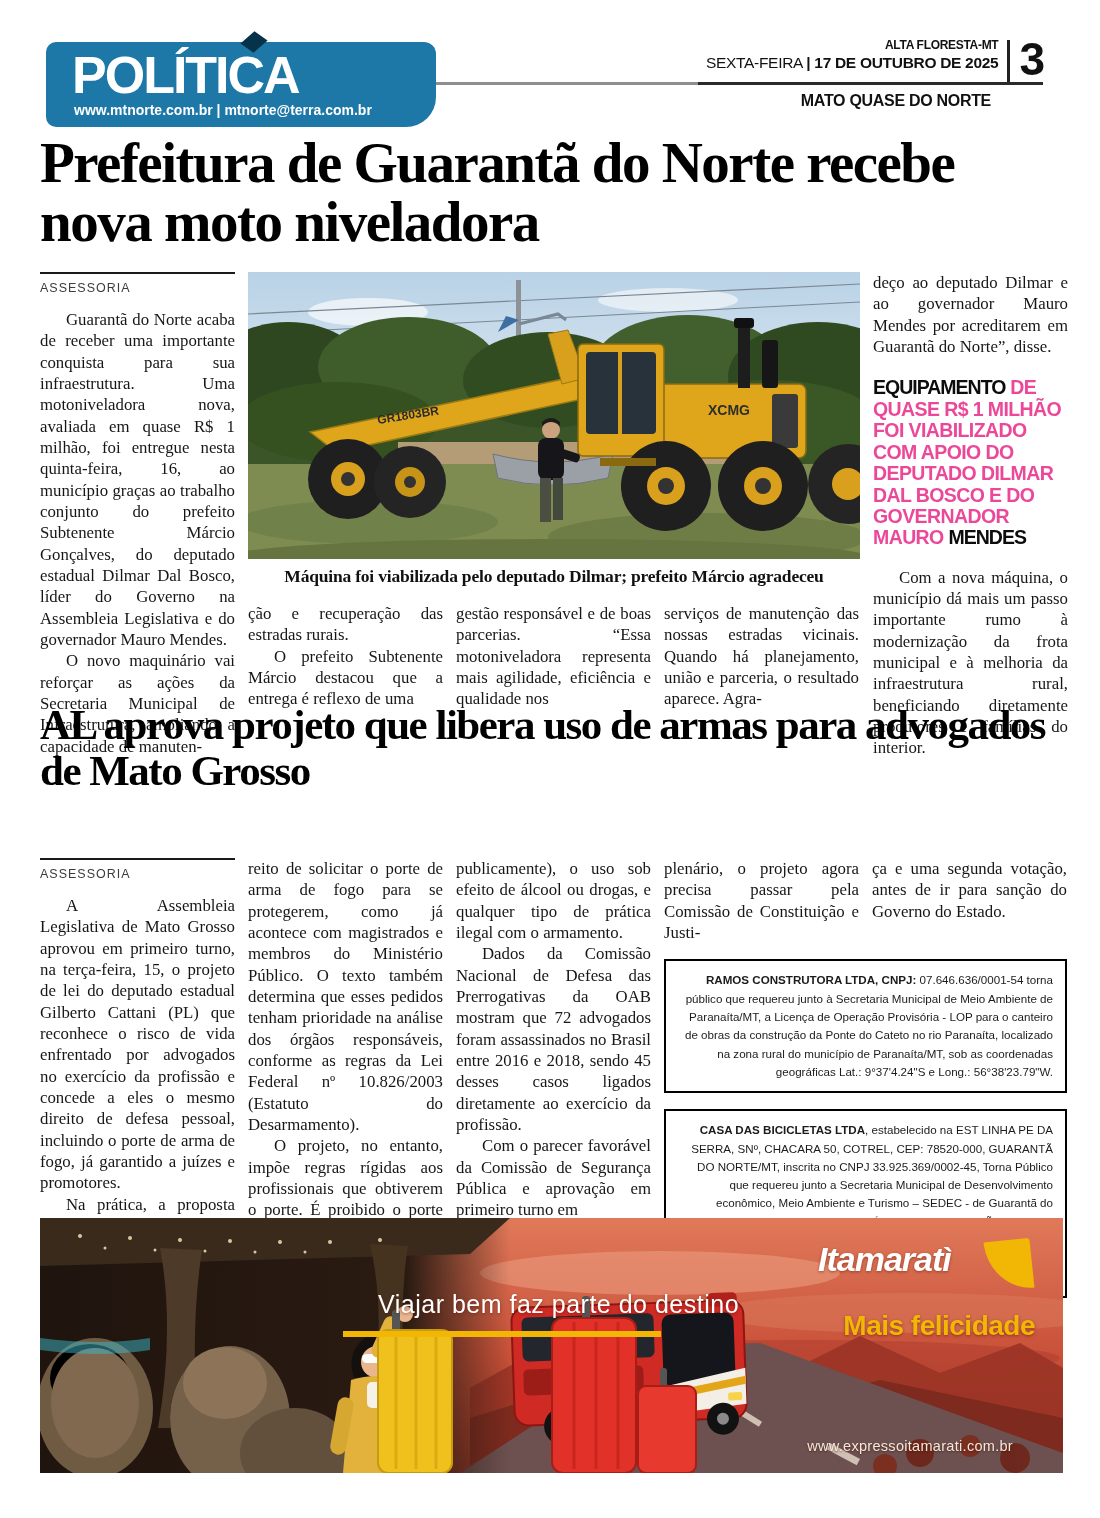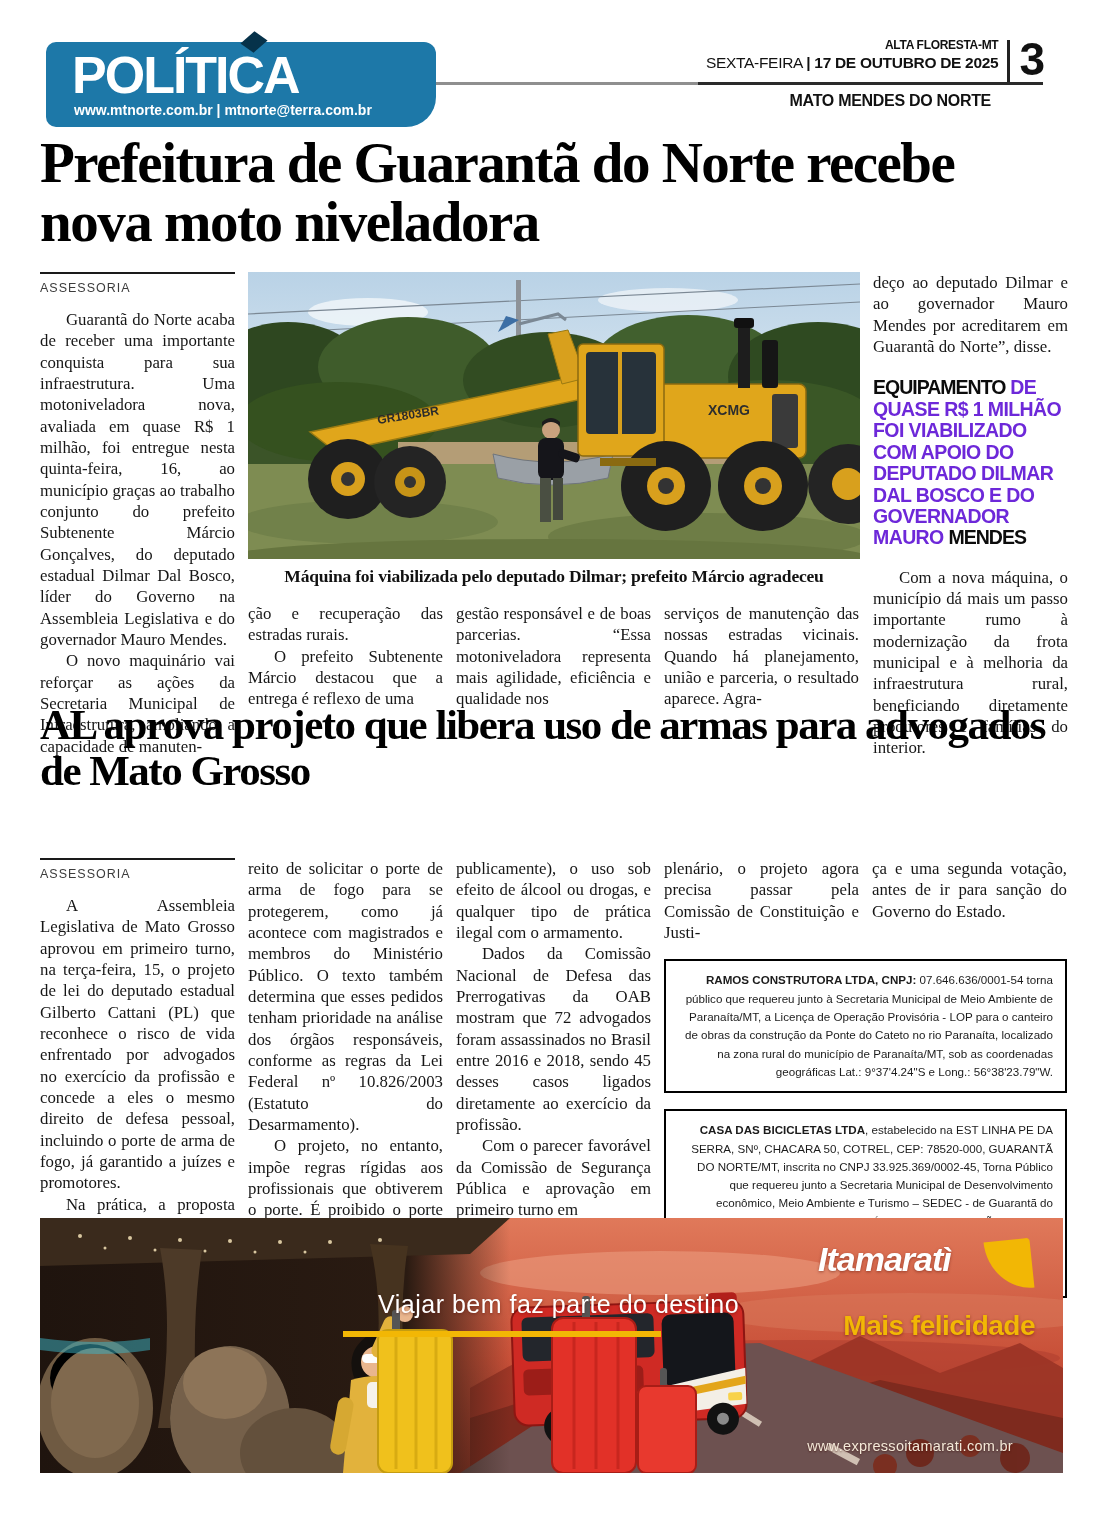--- a/index.html
+++ b/index.html
@@ -42,21 +42,21 @@
   .byline{font-family:"Liberation Sans",sans-serif;font-size:12.5px;letter-spacing:1px;color:#3c3c3c;
           border-top:2.5px solid #1a1a1a;padding-top:7px;margin-bottom:14px;transform-origin:left;}
   .body-text p{margin:0;font-size:16.8px;line-height:1.27;text-align:justify;text-indent:26px;color:#161616;}
   .photo-frame{width:612px;height:287px;overflow:hidden;background:#cfe0ec;}
   .caption{font-family:"Liberation Serif",serif;font-weight:bold;font-size:17.5px;text-align:center;
           margin-top:7px;letter-spacing:-0.2px;}
   .mid-row{display:flex;gap:13px;margin-top:16px;}
   .pullquote{font-family:"Liberation Sans",sans-serif;font-weight:bold;font-size:19.5px;line-height:1.1;
           letter-spacing:-0.6px;color:#0c0c0c;margin:20px 0 18px 0;text-transform:uppercase;}
   .pullquote .pq-strong{font-weight:bold;letter-spacing:-1px;}
-  .pullquote .pq-rest{font-weight:bold;color:#6d28d9;}
+  .pullquote .pq-rest{font-weight:bold;color:#ec4899;}
 
   
   .notice{border:2px solid #000;padding:10px 12px;margin-top:16px;background:#fff;
           font-family:"Liberation Sans",sans-serif;font-size:11.6px;line-height:1.58;color:#1b1b1b;text-align:right;}
   .notice b{font-weight:bold;}
 
   
   .ad{position:absolute;left:40px;top:1218px;width:1023px;height:255px;overflow:hidden;background:#b9442f;}
   .ad svg{position:absolute;left:0;top:0;}
   .ad-tagline{position:absolute;left:338px;top:72px;font-family:"Liberation Sans",sans-serif;
@@ -89,21 +89,21 @@
 
   <div class="masthead">
     <div class="masthead-row">
       <div>
         <div class="masthead-city">ALTA FLORESTA-MT</div>
         <div class="masthead-date"><span>SEXTA-FEIRA</span> <b>|</b> <b>17 DE OUTUBRO DE 2025</b></div>
       </div>
       <div class="masthead-vbar"></div>
       <div class="masthead-page">3</div>
     </div>
-    <div class="masthead-paper">MATO MENDES DO NORTE</div>
+    <div class="masthead-paper">MATO QUASE DO NORTE</div>
   </div>
 
   <h1 class="headline headline1" style="margin:0;">Prefeitura de Guarantã do Norte recebe nova moto niveladora</h1>
 
   <div class="art1">
     <div class="col body-text">
       <div class="byline">ASSESSORIA</div>
       <p>Guarantã do Norte acaba de receber uma importante conquista para sua infraestrutura. Uma motoniveladora nova, avaliada em quase R$ 1 milhão, foi entregue nesta quinta-feira, 16, ao município graças ao trabalho conjunto do prefeito Subtenente Márcio Gonçalves, do deputado estadual Dilmar Dal Bosco, líder do Governo na Assembleia Legislativa e do governador Mauro Mendes.</p>
       <p>O novo maquinário vai reforçar as ações da Secretaria Municipal de Infraestrutura, ampliando a capacidade de manuten-</p>
     </div>

